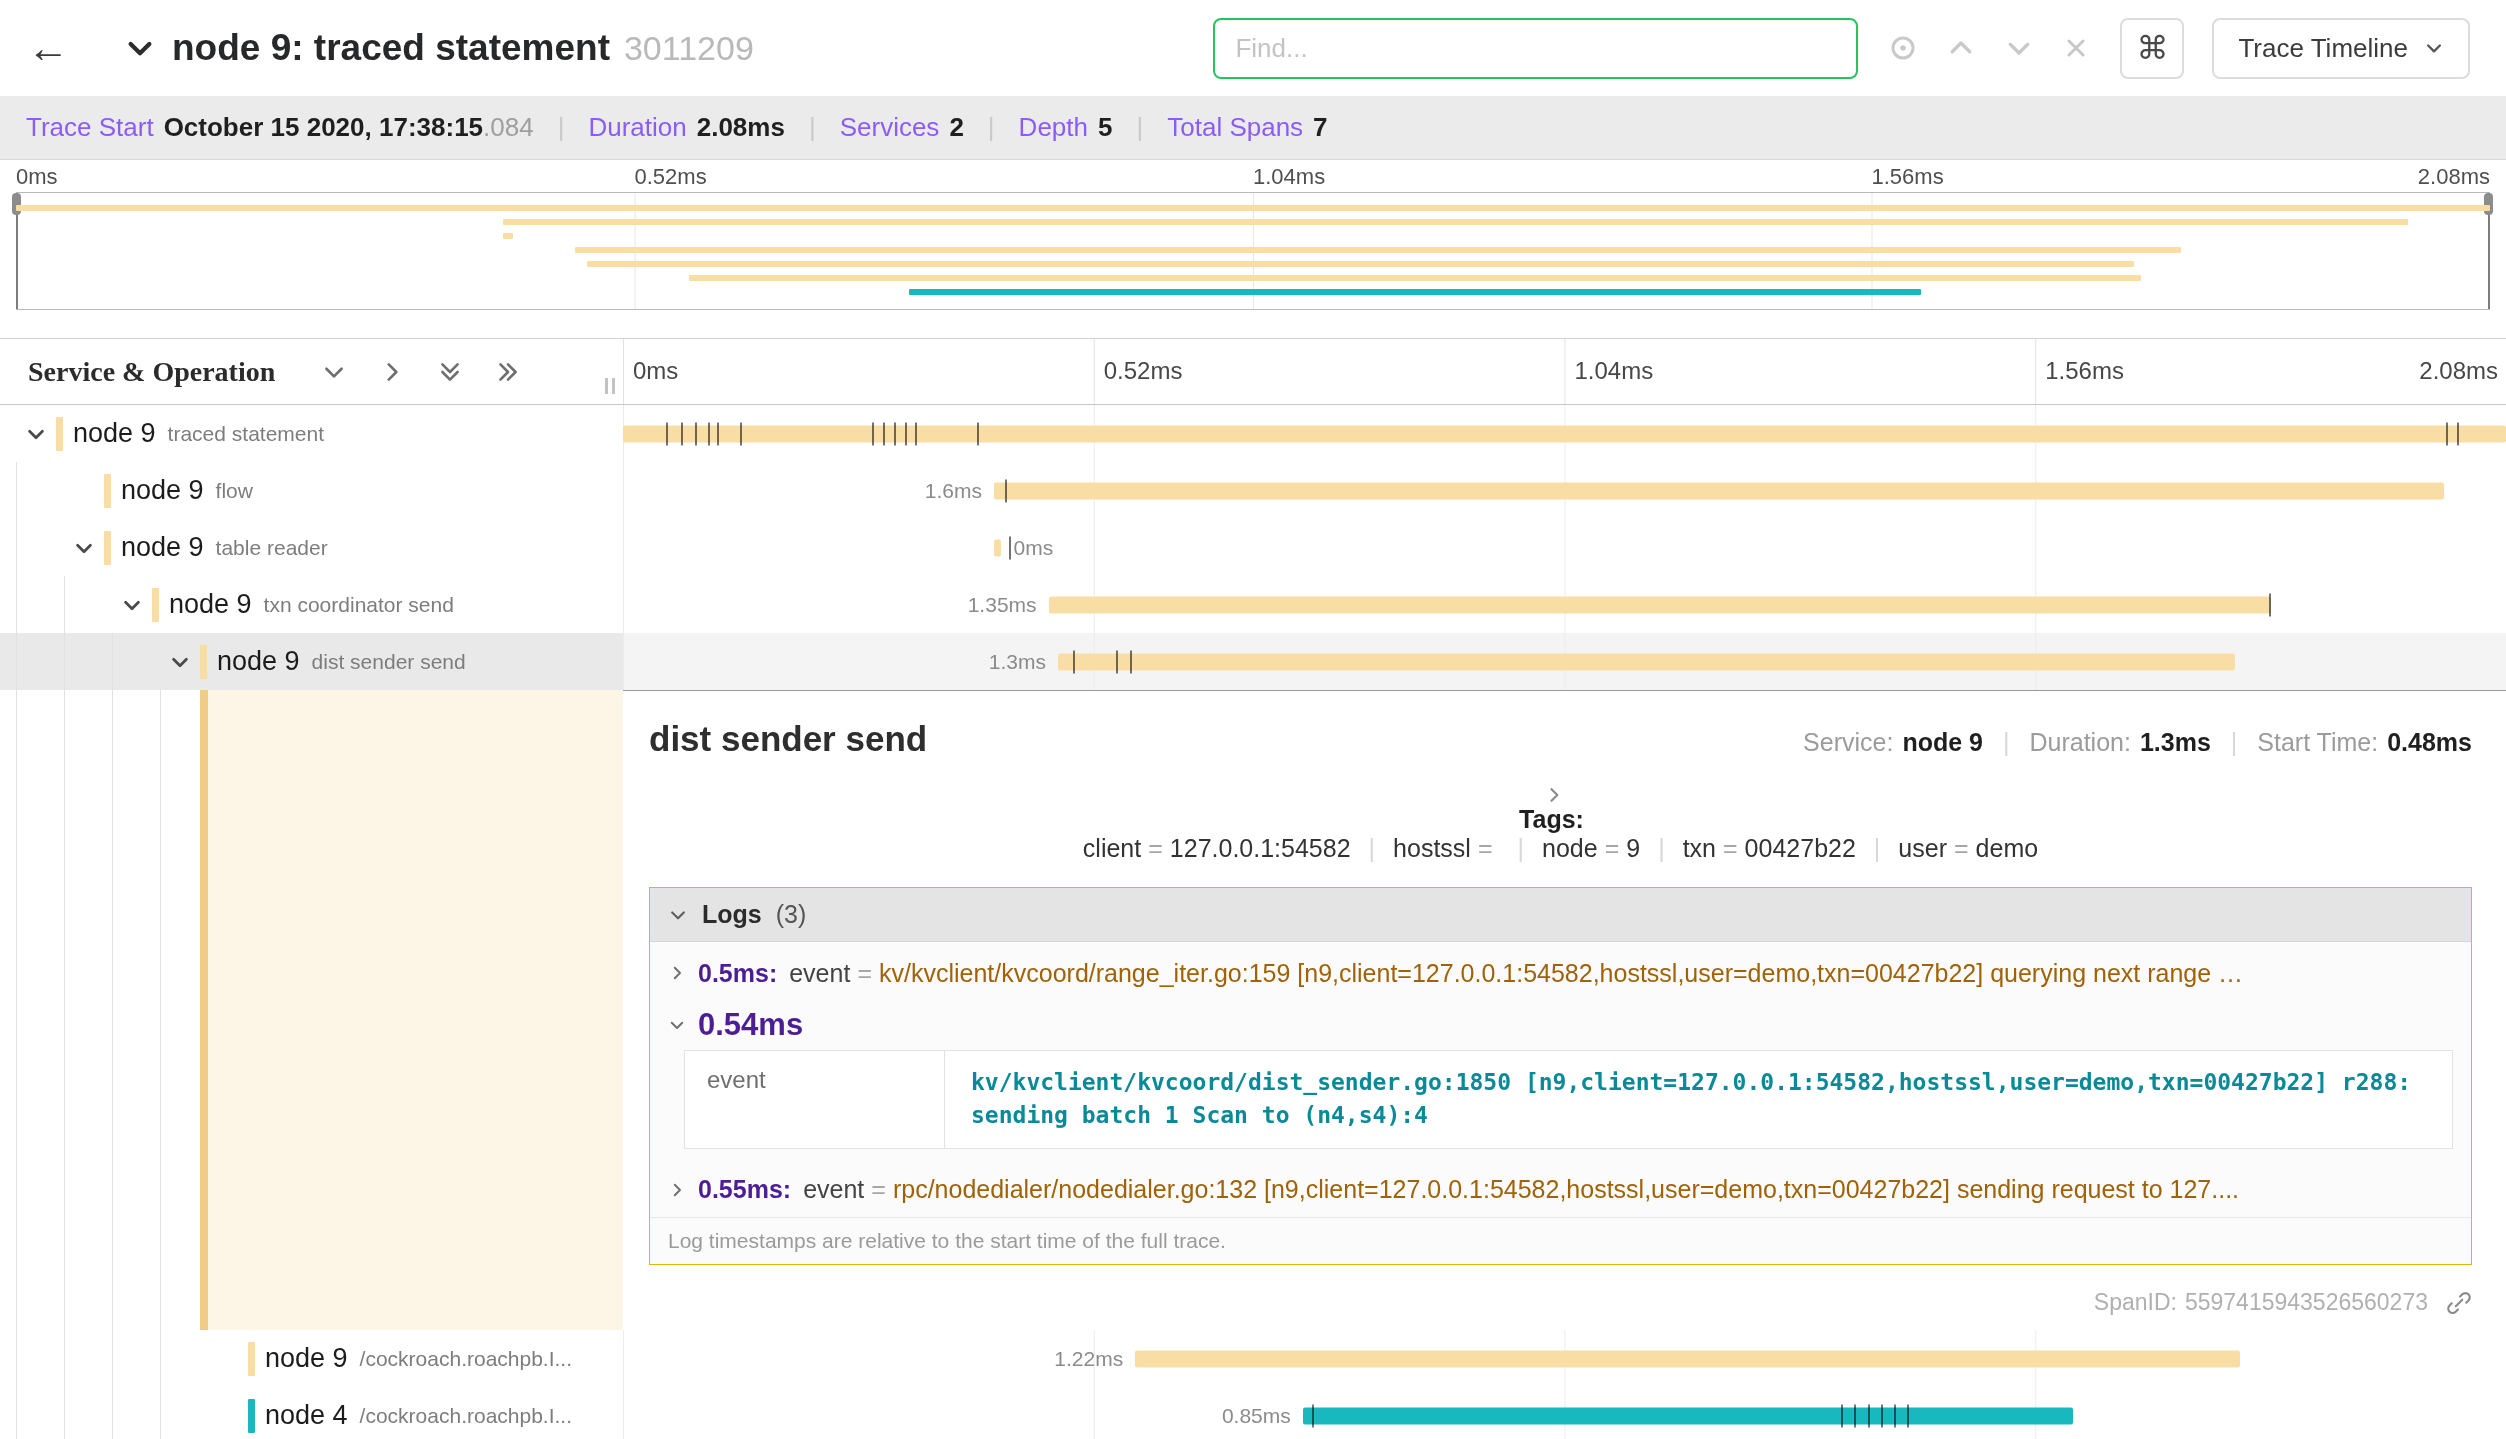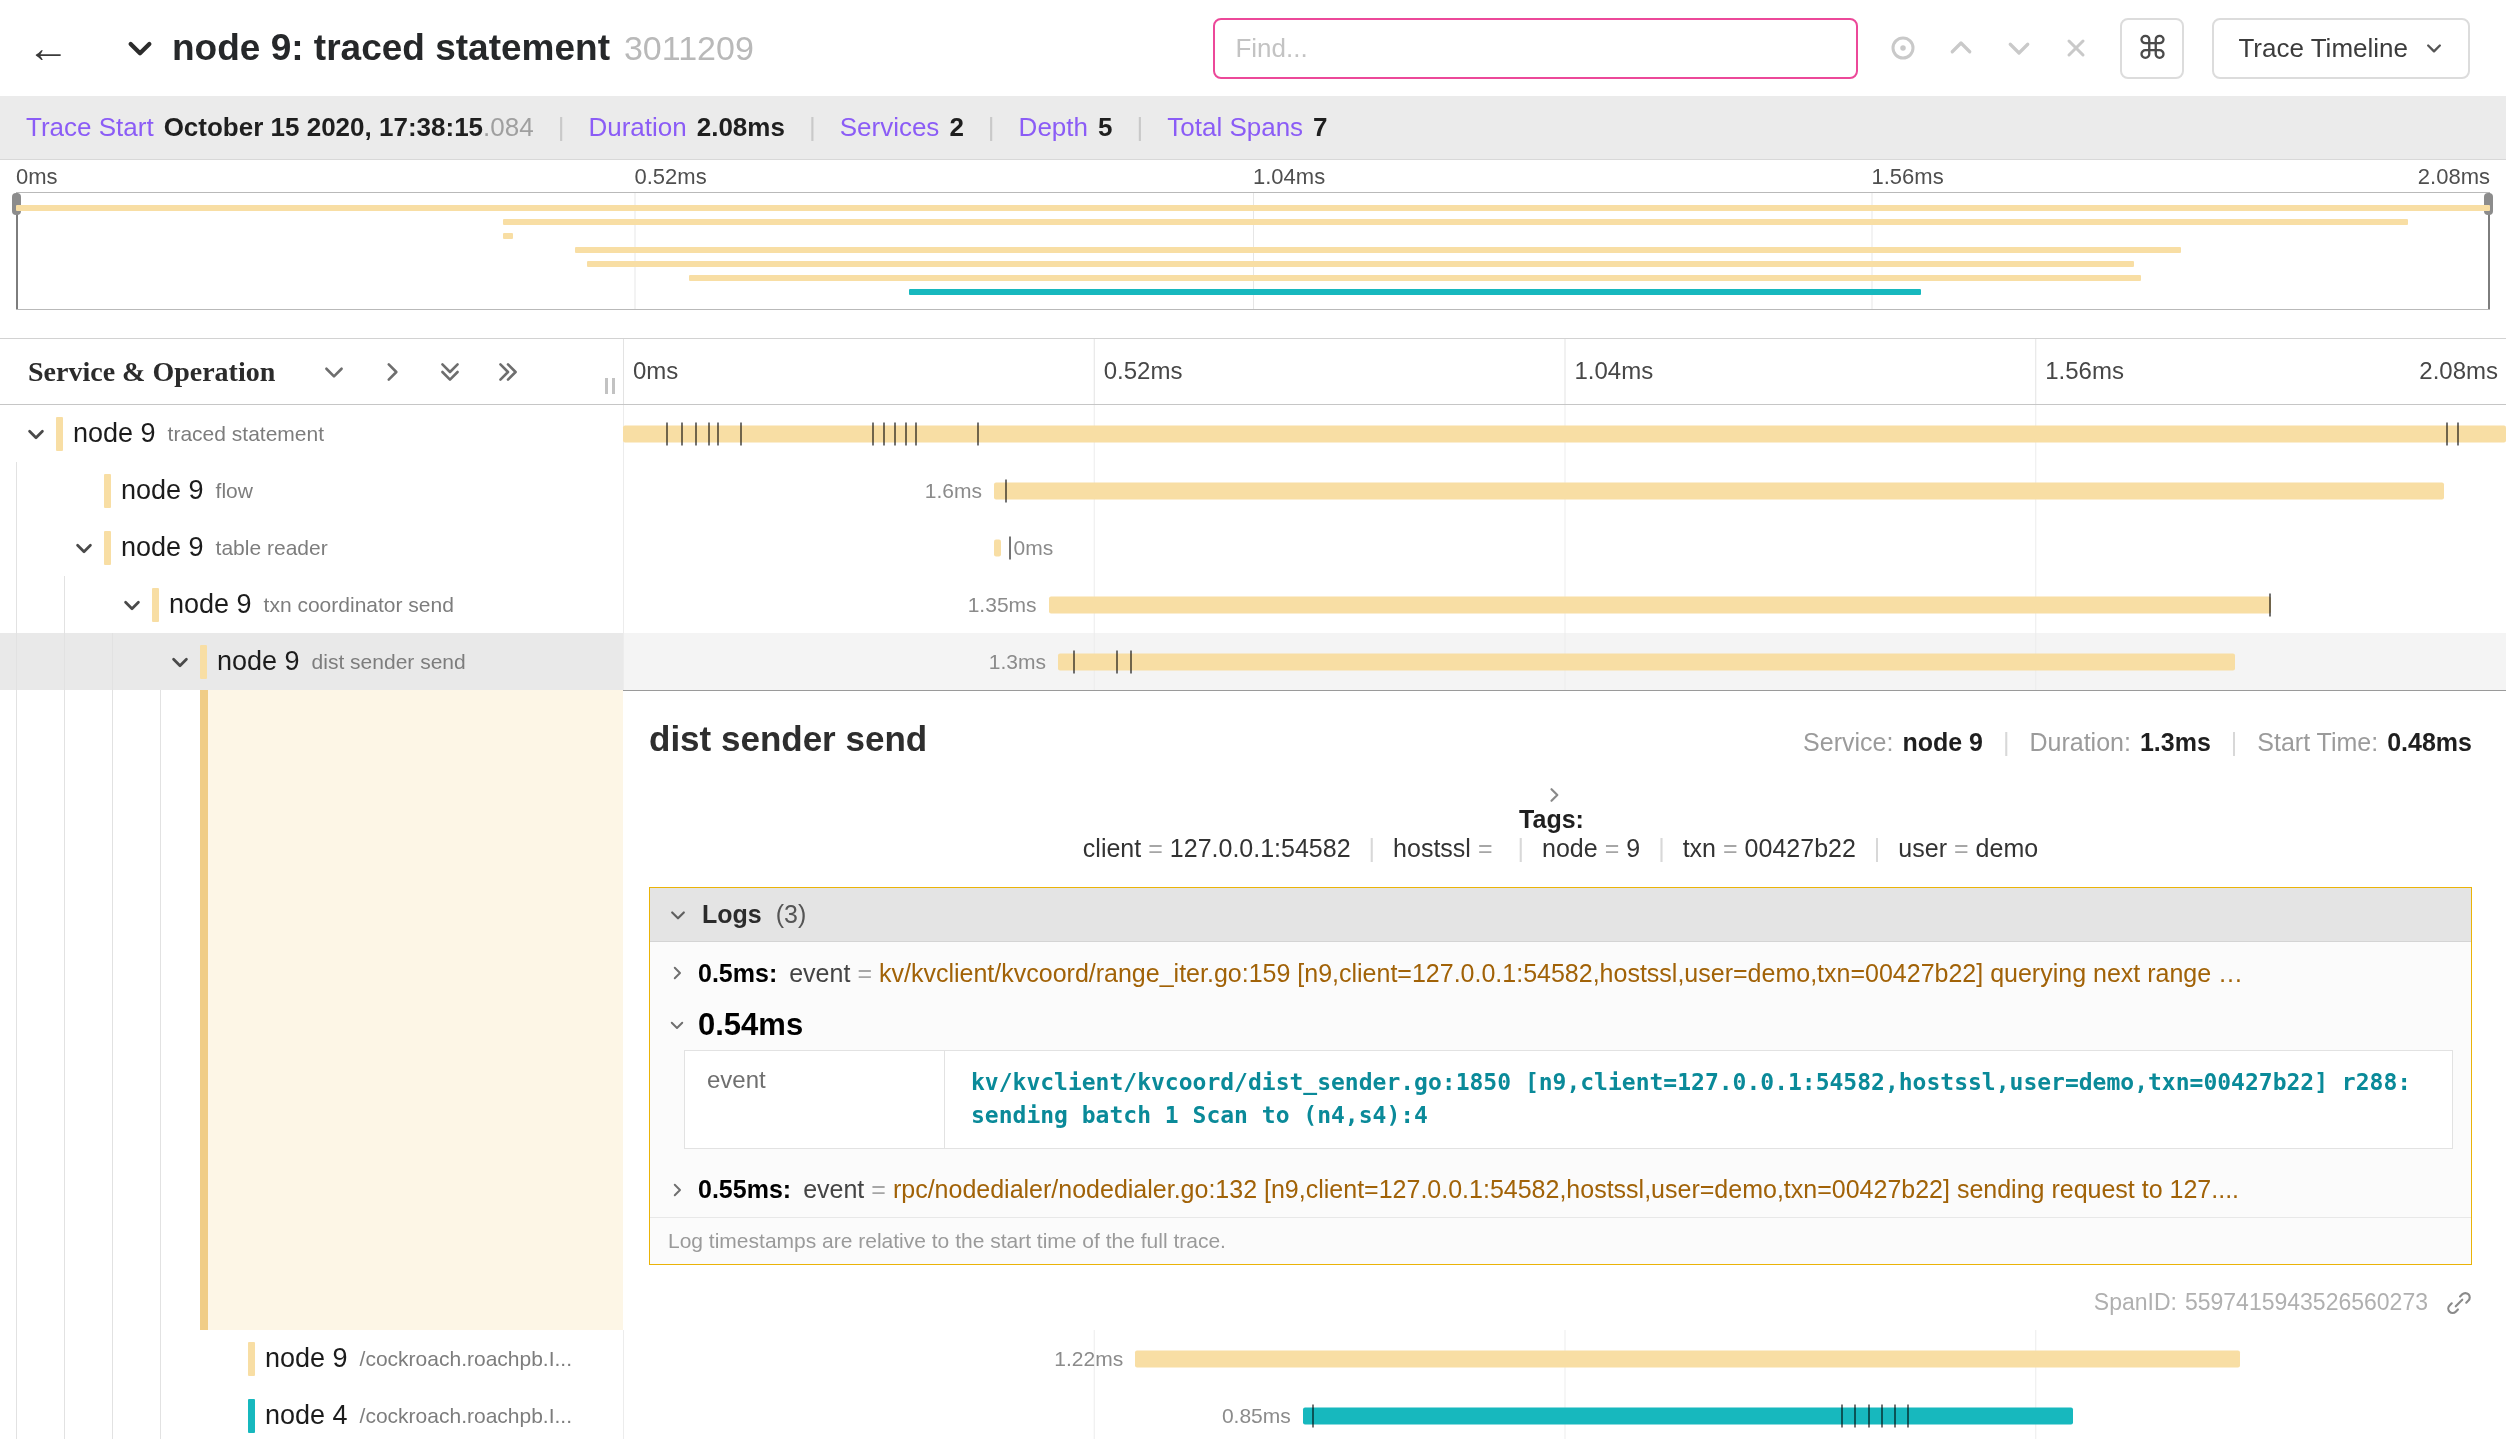--- a/index.html
+++ b/index.html
@@ -9,21 +9,21 @@
   input{font-family:inherit;}
 
   
   .app-header{display:flex;align-items:center;height:96px;padding-right:36px;}
   .back-btn{width:96px;height:96px;display:flex;align-items:center;justify-content:center;}
   .back-glyph{font-size:42px;color:#3a3a3a;line-height:1;}
   .title-chevron{display:flex;align-items:center;margin:0 6px 0 28px;}
   .trace-title{font-size:37px;font-weight:bold;color:#26282a;margin-left:10px;white-space:nowrap;}
   .trace-id{font-size:34px;color:#b9b9b9;margin-left:14px;}
   .header-right{display:flex;align-items:center;margin-left:auto;}
-  .find-input{width:645px;height:61px;border:2px solid #ec4899;border-radius:8px;font-size:26px;
+  .find-input{width:645px;height:61px;border:2px solid #22c55e;border-radius:8px;font-size:26px;
     padding:0 20px;color:#333;outline:none;}
   .find-input::placeholder{color:#c3c3c3;}
   .find-icons{display:flex;align-items:center;gap:28px;margin:0 30px;}
   .find-icons span{display:flex;}
   .hbtn{height:61px;border:2px solid #dcdcdc;border-radius:8px;display:flex;align-items:center;
     justify-content:center;background:#fff;}
   .cmd-btn{width:64px;margin-right:28px;}
   .cmd-glyph{font-size:32px;color:#4a4a4a;}
   .view-btn{padding:0 24px;gap:16px;}
   .view-label{font-size:26px;color:#3c3c3c;white-space:nowrap;}
@@ -98,21 +98,21 @@
   .tag-key{color:#333;} .tag-eq{color:#a6a6a6;margin:0 7px;} .tag-val{color:#333;}
   .tag-sep{color:#d8d8d8;margin:0 18px;}
   .logs-box{border:1px solid #eab308;margin-top:24px;}
   .logs-header{display:flex;align-items:center;height:54px;background:#e4e4e4;padding:0 18px;gap:14px;
     border-bottom:1px solid #d4d4d4;font-size:25px;cursor:pointer;}
   .logs-title{font-weight:bold;color:#2b2b2b;}
   .logs-count{color:#555;}
   .logs-body{background:#fbfbfb;padding-top:4px;}
   .log-row{display:flex;align-items:center;height:54px;padding:0 18px;font-size:25px;white-space:nowrap;overflow:hidden;}
   .log-chev{display:flex;margin-right:12px;flex:none;}
-  .log-time{font-weight:bold;color:#000000;margin-right:12px;}
+  .log-time{font-weight:bold;color:#4c1d95;margin-right:12px;}
   .log-key{color:#444;} .log-eq{color:#a6a6a6;margin:0 7px;}
   .log-val{color:#a16207;overflow:hidden;text-overflow:ellipsis;}
   .log-expanded{padding:0 18px 14px 18px;}
   .log-exp-head{display:flex;align-items:center;height:50px;font-size:31px;}
   .log-table{border:1px solid #e2e2e2;background:#fff;margin-left:16px;}
   .log-table-row{display:flex;}
   .ltr-key{width:260px;flex:none;padding:15px 22px;font-size:24px;color:#6f6f6f;border-right:1px solid #e2e2e2;}
   .ltr-val{flex:1;padding:15px 26px;font-family:"DejaVu Sans Mono","Liberation Mono",monospace;
     font-size:23px;font-weight:bold;color:#0a8a99;line-height:1.45;word-break:break-all;}
   .logs-note{border-top:1px solid #e8e8e8;padding:11px 18px;font-size:21px;color:#9a9a9a;background:#fbfbfb;}

